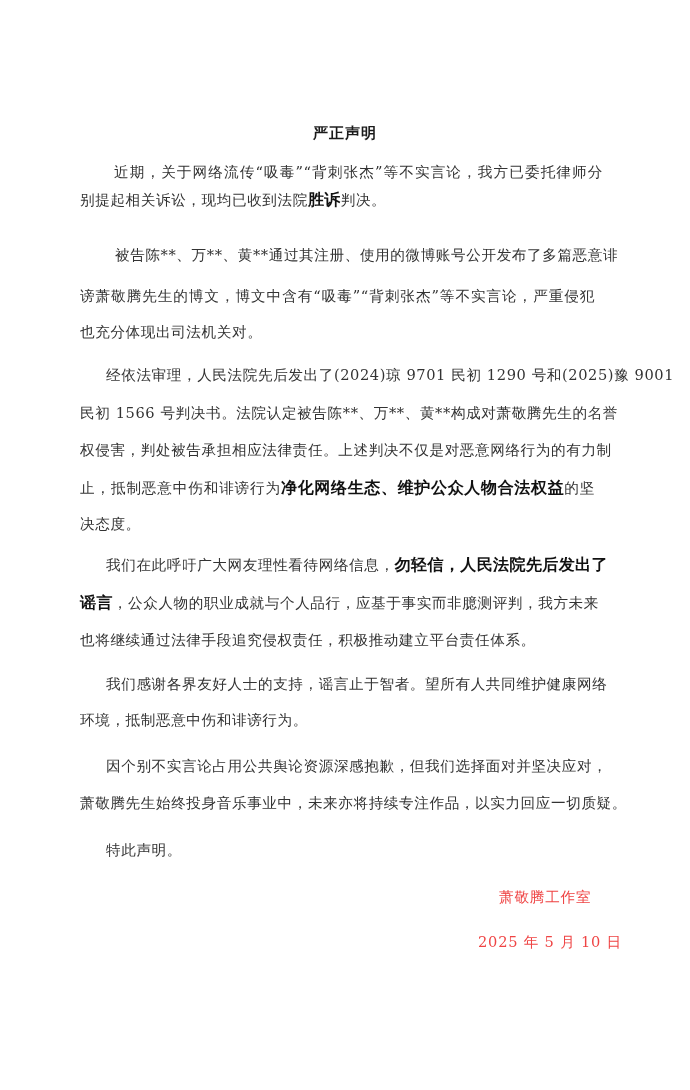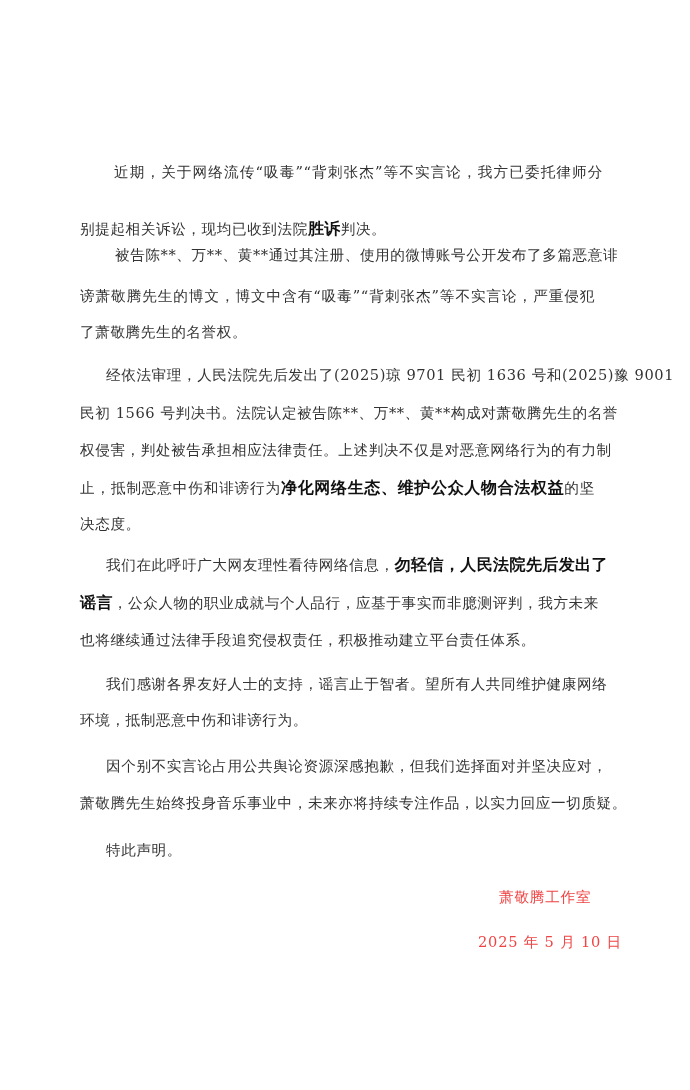--- a/index.html
+++ b/index.html
@@ -58,27 +58,28 @@
     line-height: 20px;
     white-space: nowrap;
     letter-spacing: 0.8px;
     color: #ef4444;
   }
 </style>
 </head>
 <body>
 
 <div class="page">
+  <div class="title">严正声明</div>
   <div id="body-lines">
       <div class="line indent justify" style="top: 162px; margin-left: 8px;"><span>近期，关于网络流传“吸毒”“背刺张杰”等不实言论，我方已委托律师分</span></div>
-      <div class="line" style="top: 219px;"><span>别提起相关诉讼，现均已收到法院</span><span class="em">胜诉</span><span>判决。</span></div>
+      <div class="line" style="top: 190px;"><span>别提起相关诉讼，现均已收到法院</span><span class="em">胜诉</span><span>判决。</span></div>
       <div class="line indent justify" style="top: 245px; margin-left: 9px;"><span>被告陈**、万**、黄**通过其注册、使用的微博账号公开发布了多篇恶意诽</span></div>
       <div class="line justify" style="top: 286px;"><span>谤萧敬腾先生的博文，博文中含有“吸毒”“背刺张杰”等不实言论，严重侵犯</span></div>
-      <div class="line" style="top: 322px;"><span>了萧敬腾先生的名誉权。</span></div>
-      <div class="line indent justify" style="top: 365px;"><span>经依法审理，人民法院先后发出了(2025)琼 9701 民初 1636 号和(2025)豫 9001</span></div>
+      <div class="line" style="top: 322px;"><span>也充分体现出司法机关对。</span></div>
+      <div class="line indent justify" style="top: 365px;"><span>经依法审理，人民法院先后发出了(2024)琼 9701 民初 1290 号和(2025)豫 9001</span></div>
       <div class="line justify" style="top: 403px;"><span>民初 1566 号判决书。法院认定被告陈**、万**、黄**构成对萧敬腾先生的名誉</span></div>
       <div class="line justify" style="top: 440px;"><span>权侵害，判处被告承担相应法律责任。上述判决不仅是对恶意网络行为的有力制</span></div>
       <div class="line justify" style="top: 478px;"><span>止，抵制恶意中伤和诽谤行为</span><span class="em">净化网络生态、维护公众人物合法权益</span><span>的坚</span></div>
       <div class="line" style="top: 514px;"><span>决态度。</span></div>
       <div class="line indent justify" style="top: 555px;"><span>我们在此呼吁广大网友理性看待网络信息，</span><span class="em">勿轻信，人民法院先后发出了</span></div>
       <div class="line justify" style="top: 593px;"><span class="em">谣言</span><span>，公众人物的职业成就与个人品行，应基于事实而非臆测评判，我方未来</span></div>
       <div class="line" style="top: 630px;"><span>也将继续通过法律手段追究侵权责任，积极推动建立平台责任体系。</span></div>
       <div class="line indent justify" style="top: 674px;"><span>我们感谢各界友好人士的支持，谣言止于智者。望所有人共同维护健康网络</span></div>
       <div class="line" style="top: 710px;"><span>环境，抵制恶意中伤和诽谤行为。</span></div>
       <div class="line indent justify" style="top: 756px;"><span>因个别不实言论占用公共舆论资源深感抱歉，但我们选择面对并坚决应对，</span></div>

